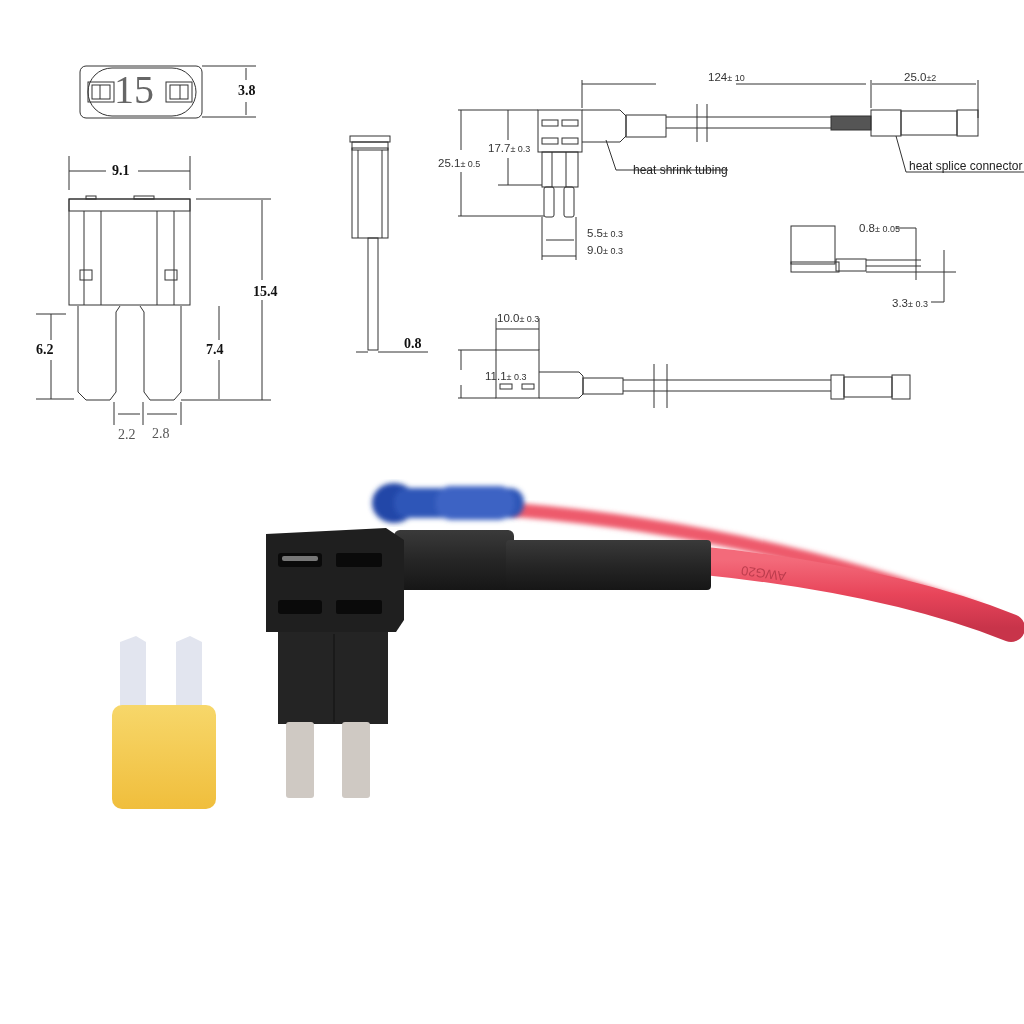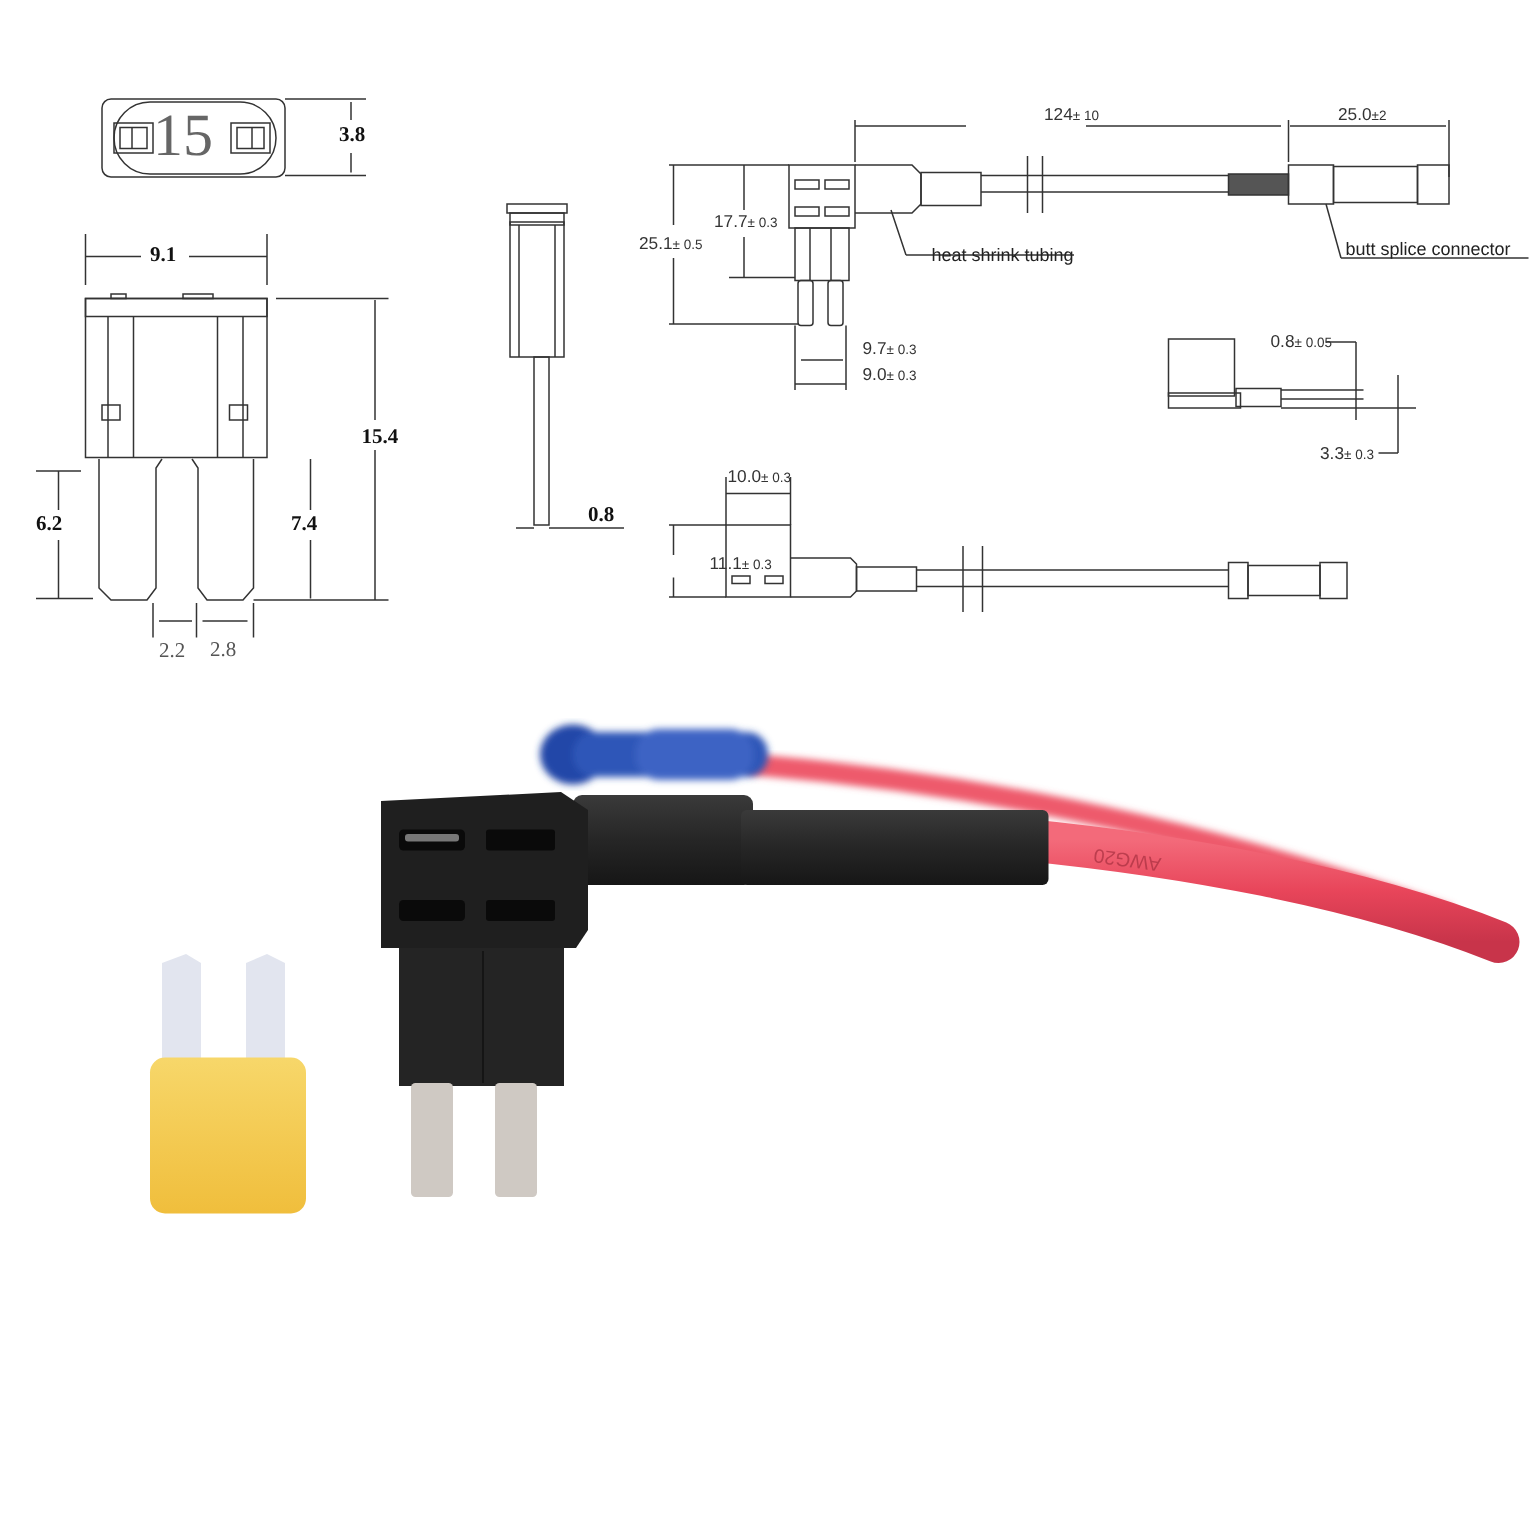--- a/index.html
+++ b/index.html
@@ -1,17 +1,17 @@
 <!DOCTYPE html>
 <html><head>
 <meta charset="utf-8">
 <style>
   html,body{margin:0;padding:0;background:#ffffff;}
   body{width:1024px;height:1024px;position:relative;overflow:hidden;font-family:"Liberation Sans",sans-serif;}
-  .stage{position:absolute;left:4px;top:0;width:892px;height:1024px;}
+  .stage{position:absolute;left:16px;top:0;width:892px;height:1024px;}
   svg{position:absolute;left:0;top:0;}
   .serif{font-family:"Liberation Serif","DejaVu Serif",serif;font-weight:bold;}
   .sans{font-family:"Liberation Sans","DejaVu Sans",sans-serif;}
   .lbl{position:absolute;white-space:nowrap;color:#222;line-height:1;}
   .dimb{font-family:"Liberation Serif",serif;font-weight:bold;font-size:14px;color:#111;}
   .dimg{font-family:"Liberation Serif",serif;font-size:14px;color:#555;text-align:center;}
   .dims{font-family:"Liberation Sans",sans-serif;font-size:11.5px;color:#333;}
   .dims small{font-size:9px;}
   .note{font-family:"Liberation Sans",sans-serif;font-size:12px;color:#222;}
 </style>
@@ -186,27 +186,27 @@
   <div class="lbl dims" style="left:888px;top:72px;text-align:right;">
     <span>25.0</span><small>±2</small>
   </div>
   <div class="lbl dims" style="left:422px;top:158px;">
     <span>25.1</span><small>± 0.5</small>
   </div>
   <div class="lbl dims" style="left:472px;top:143px;">
     <span>17.7</span><small>± 0.3</small>
   </div>
   <div class="lbl dims" style="left:571px;top:228px;">
-    <span>9.7</span><small>± 0.3</small>
+    <span>5.5</span><small>± 0.3</small>
   </div>
   <div class="lbl dims" style="left:571px;top:245px;">
     <span>9.0</span><small>± 0.3</small>
   </div>
   <div class="lbl note" style="left:617px;top:164px;">heat shrink tubing</div>
-  <div class="lbl note" style="left:893px;top:160px;">butt splice connector</div>
+  <div class="lbl note" style="left:893px;top:160px;">heat splice connector</div>
 
   <div class="lbl dims" style="left:843px;top:223px;">
     <span>0.8</span><small>± 0.05</small>
   </div>
   <div class="lbl dims" style="left:876px;top:298px;">
     <span>3.3</span><small>± 0.3</small>
   </div>
 
   <div class="lbl dims" style="left:481px;top:313px;">
     <span>10.0</span><small>± 0.3</small>

